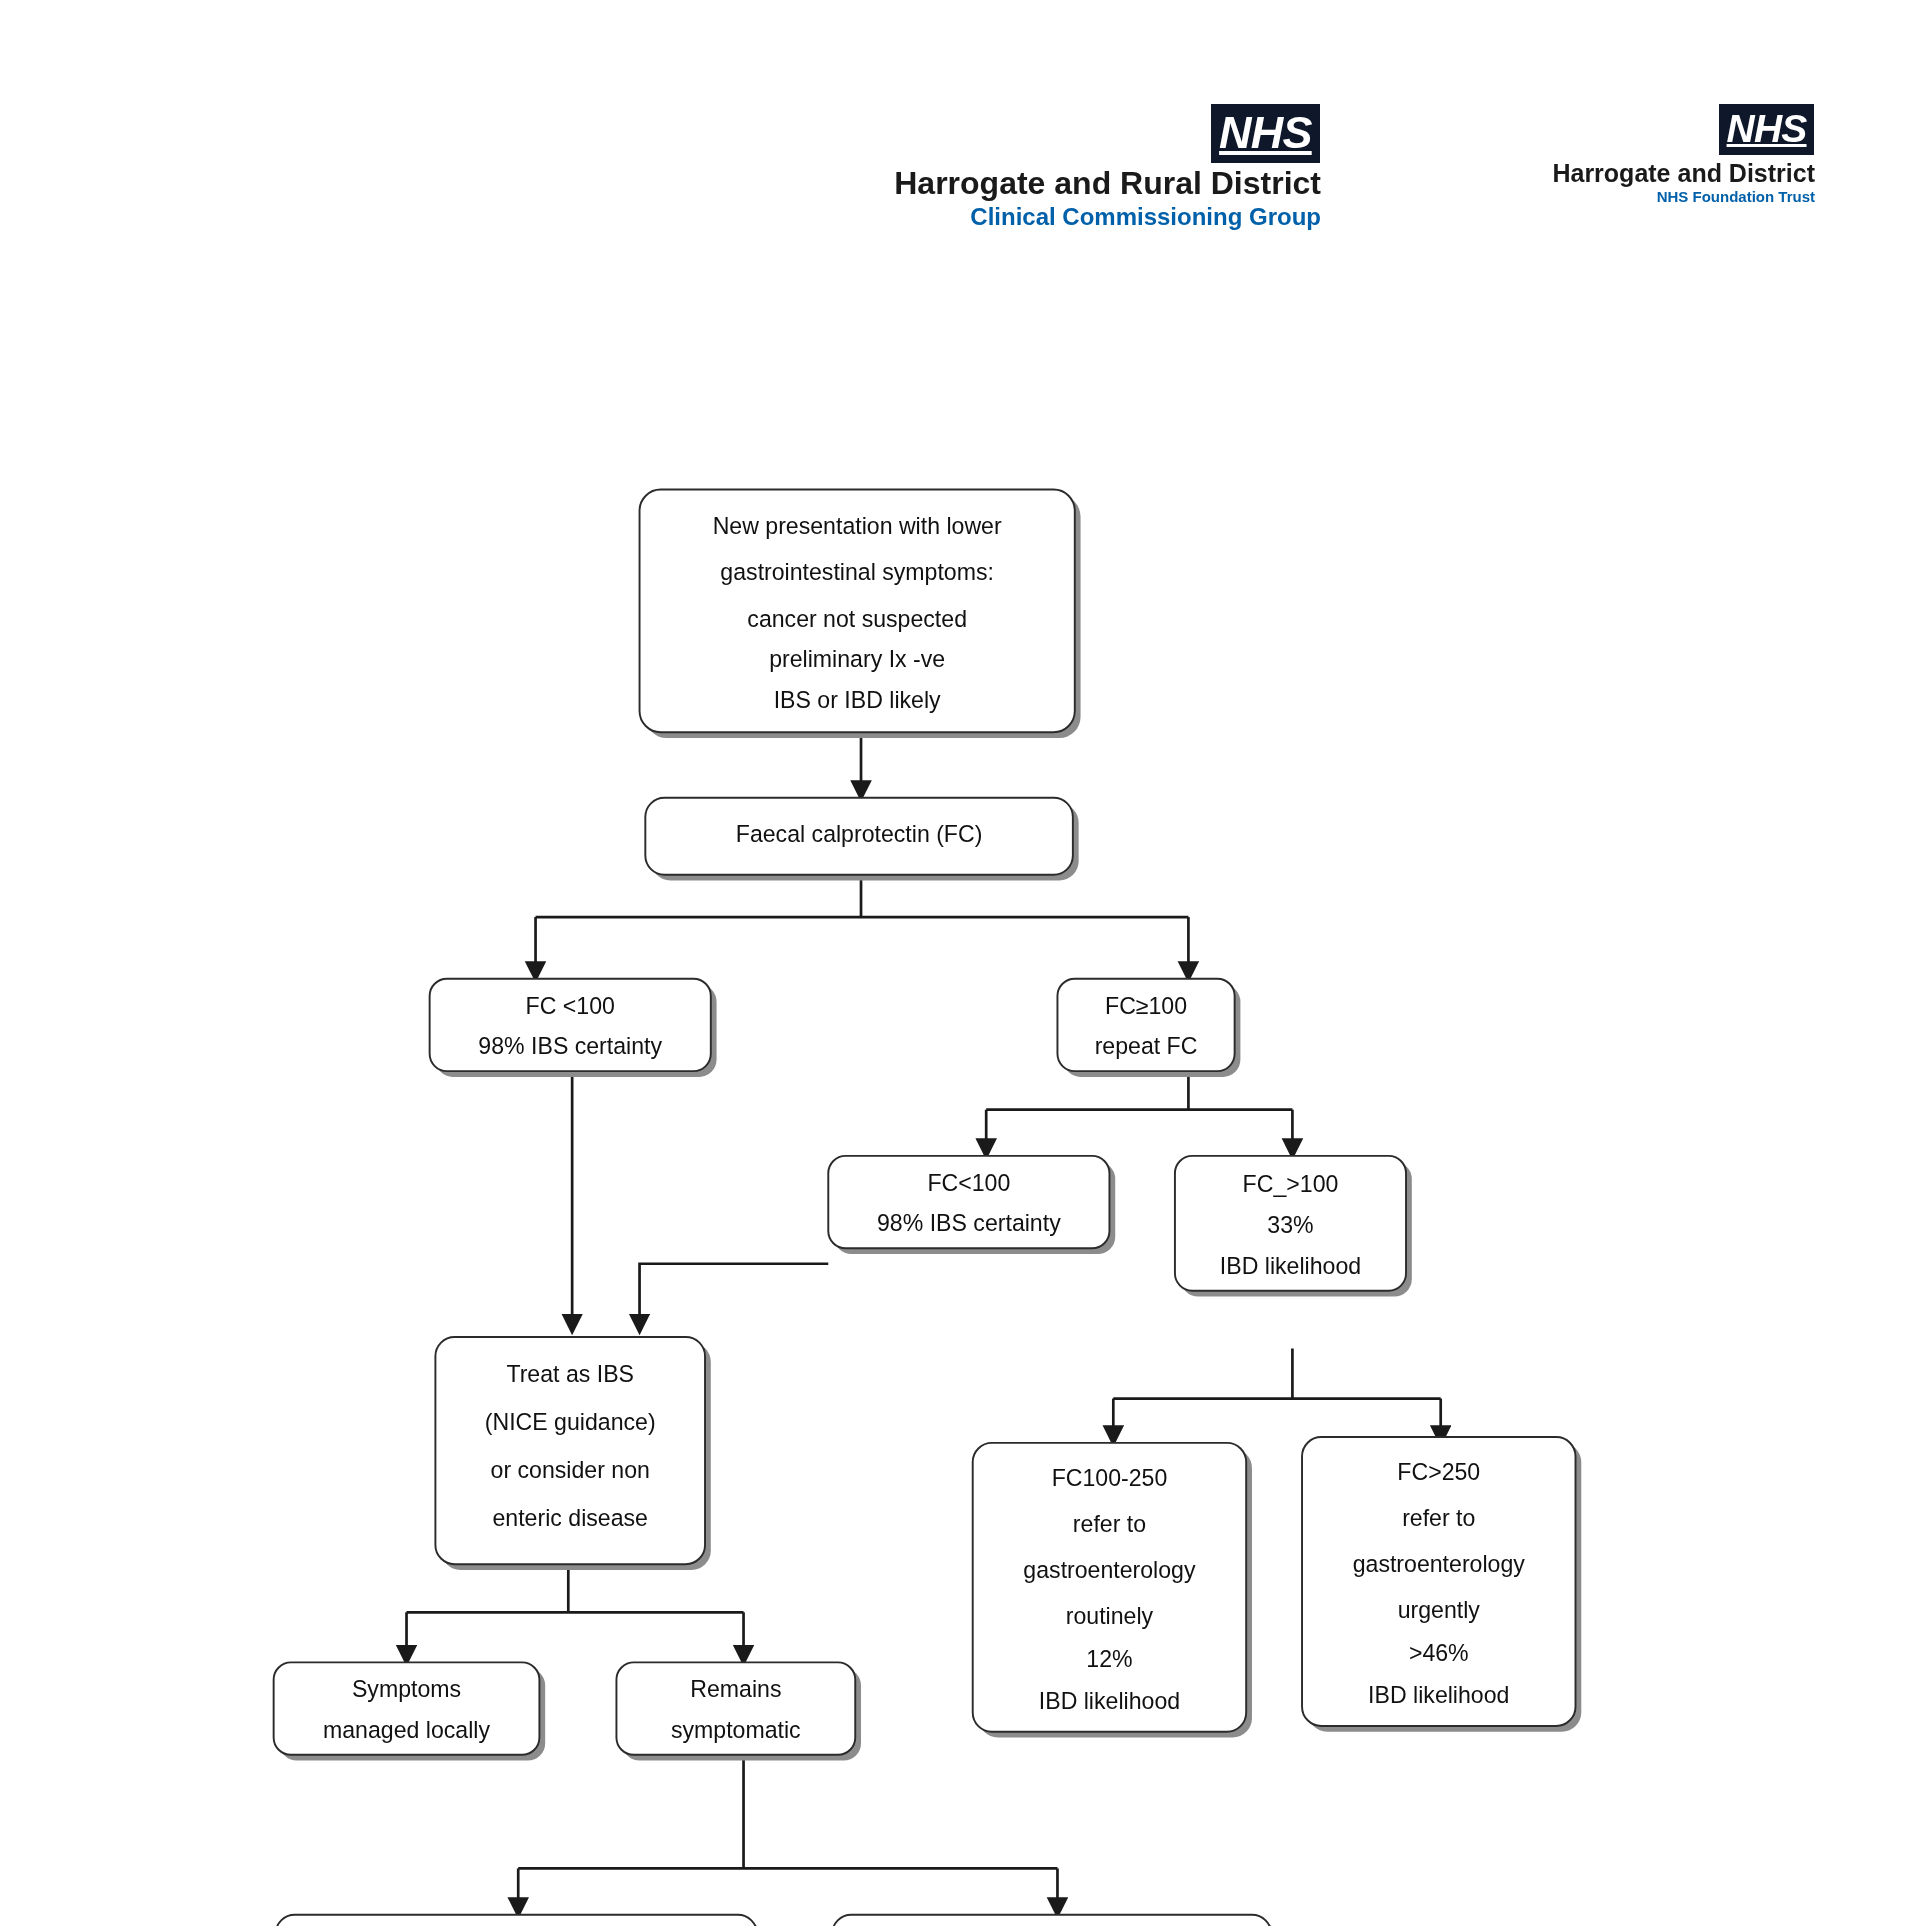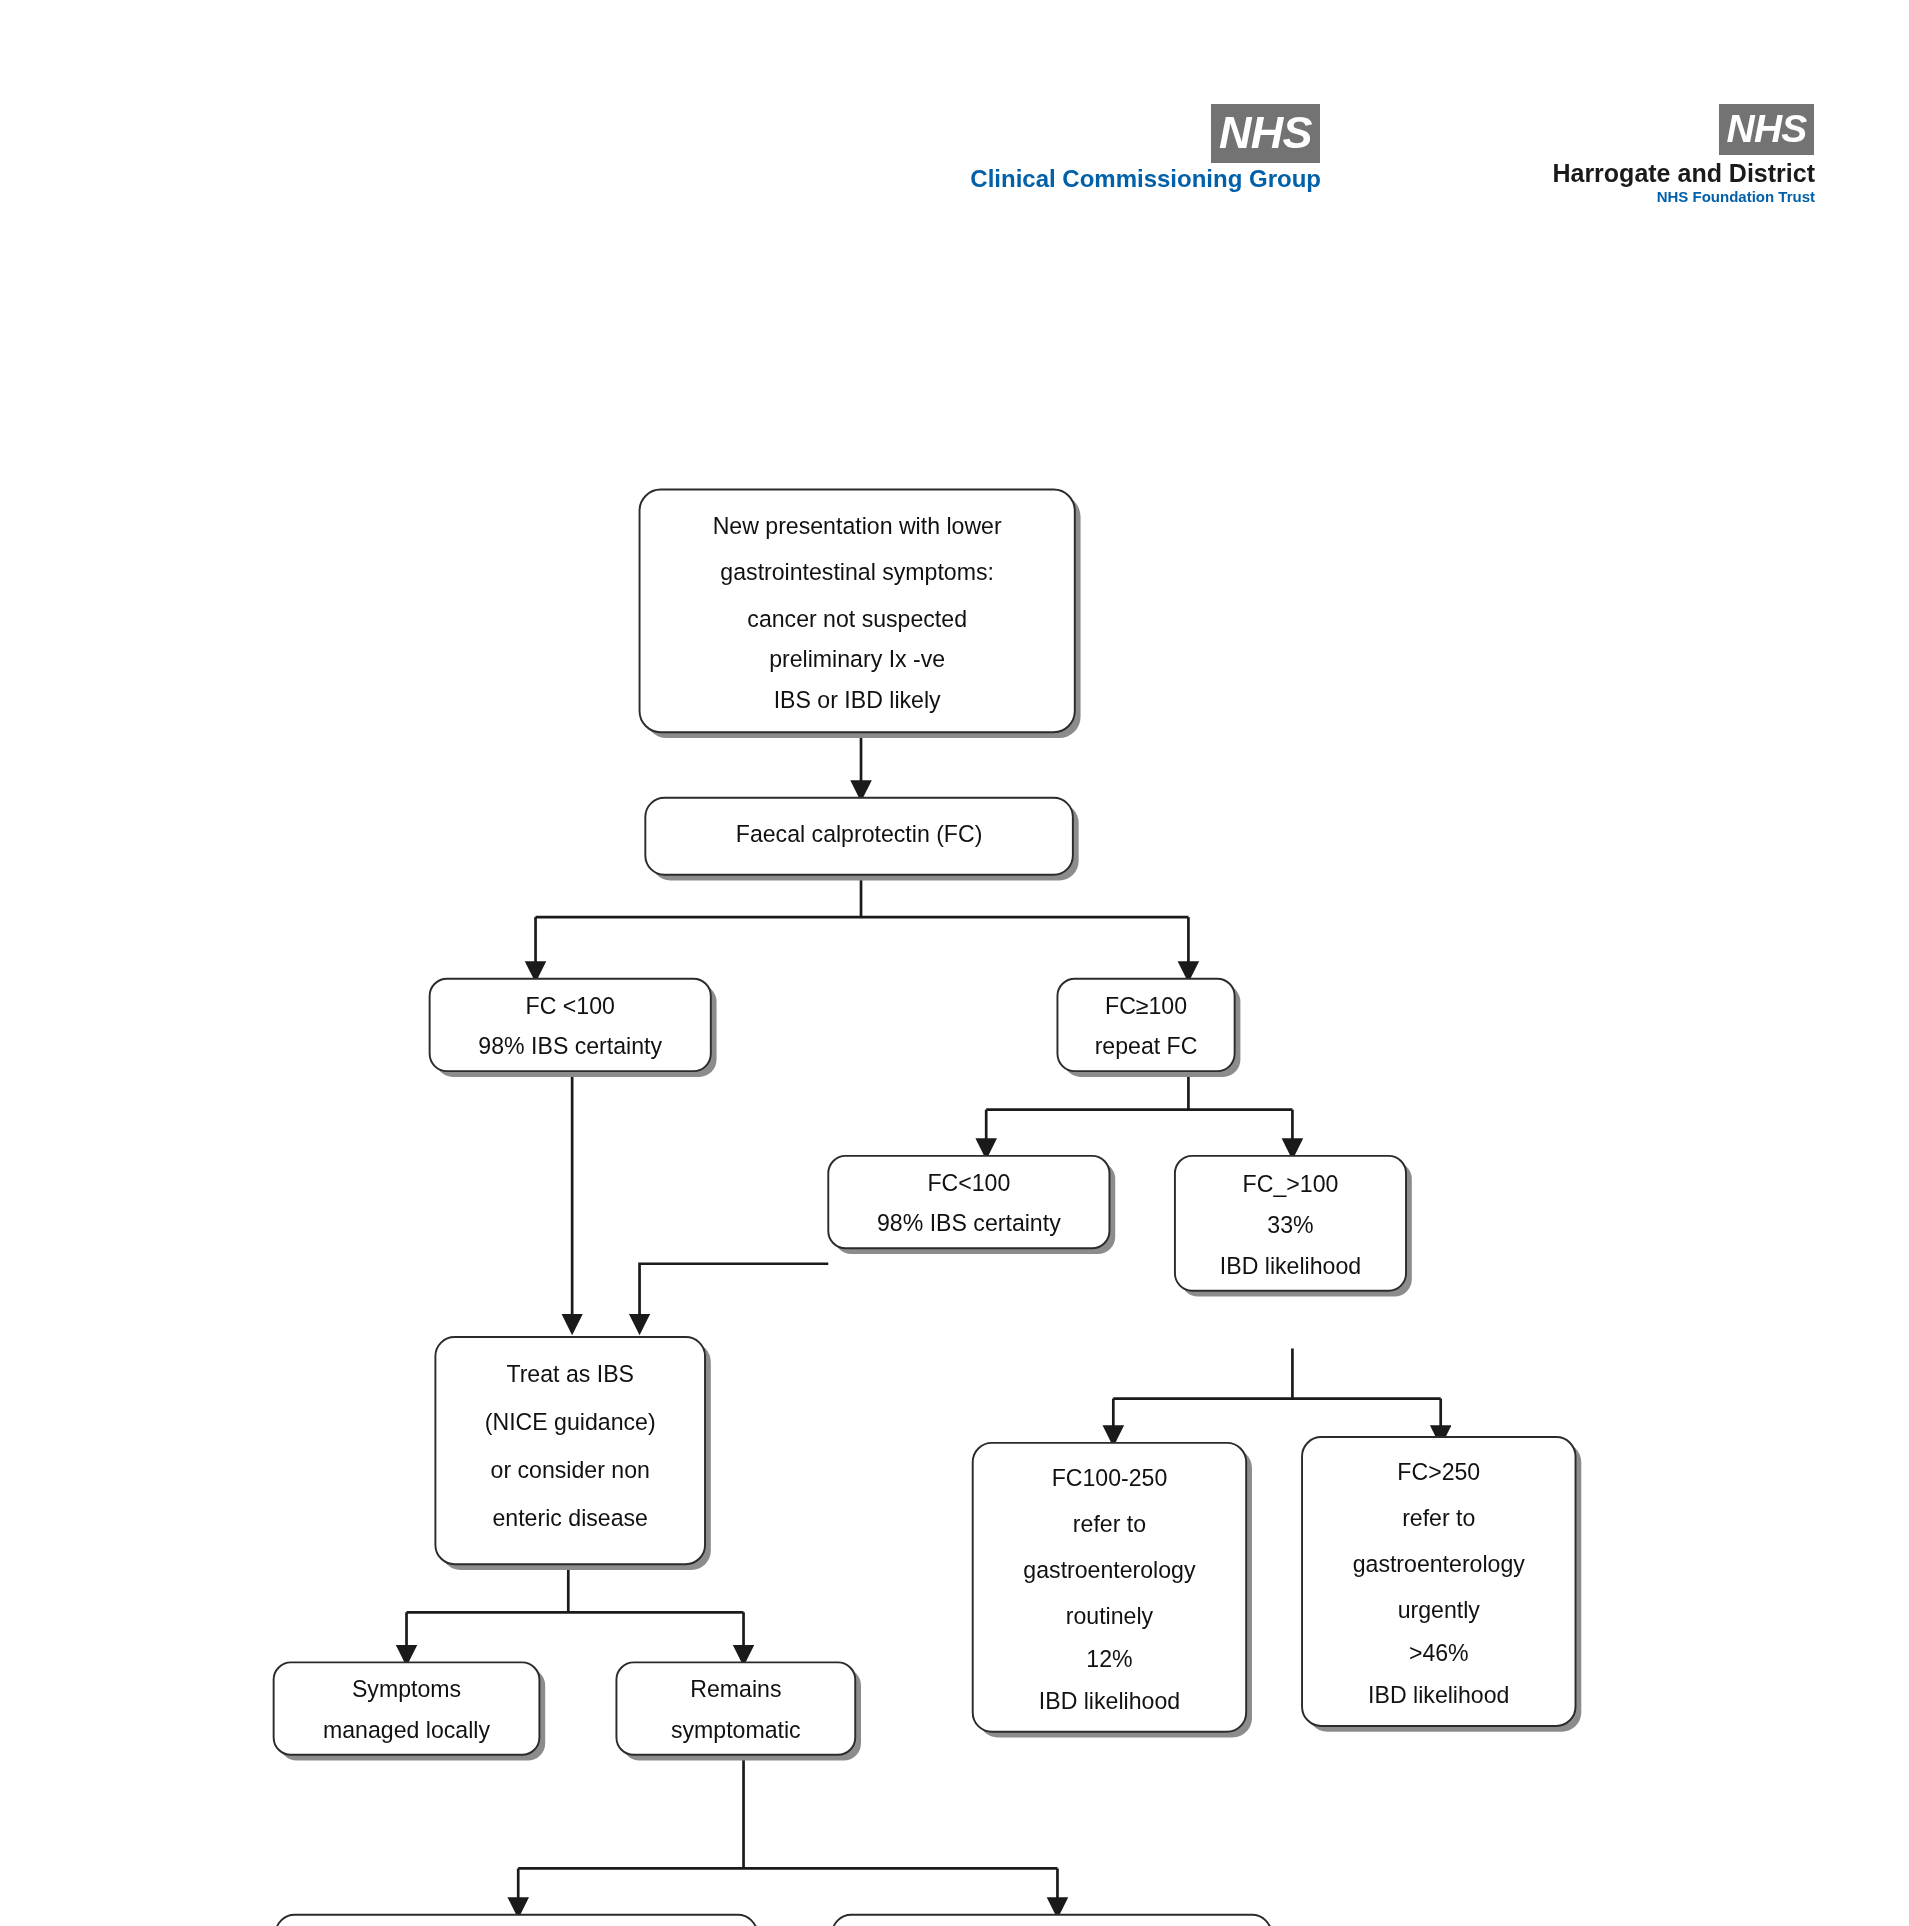--- a/index.html
+++ b/index.html
@@ -30,27 +30,28 @@
   }
   .logo-block {
     position: absolute;
     text-align: right;
   }
   .logo-ccg { left: 770px; top: 0; width: 551px; }
   .logo-ft  { left: 1387px; top: 0; width: 428px; }
 
   .nhs-badge {
     display: inline-block;
-    background: #737373;
+    background: #0f172a;
     color: #ffffff;
     font-family: "Liberation Sans", sans-serif;
     font-weight: bold;
     font-style: italic;
     letter-spacing: -0.8px;
     line-height: 1;
+    text-decoration: underline;
   }
   .logo-ccg .nhs-badge {
     font-size: 45px;
     padding: 6.2px 8.5px 7.7px 8.5px;
     margin-right: 0.8px;
   }
   .logo-ft .nhs-badge {
     font-size: 39px;
     padding: 5.4px 7.7px 7px 7.7px;
     margin-right: 0.8px;
@@ -120,20 +121,21 @@
 </style>
 </head>
 <body>
 
 <div class="page">
 
   <div class="header">
 
     <div class="logo-block logo-ccg">
       <span class="nhs-badge">NHS</span>
+      <span class="org-name">Harrogate and Rural District</span>
       <span class="org-sub">Clinical Commissioning Group</span>
     </div>
 
     <div class="logo-block logo-ft">
       <span class="nhs-badge">NHS</span>
       <span class="org-name">Harrogate and District</span>
       <span class="org-sub">NHS Foundation Trust</span>
     </div>
 
   </div>

